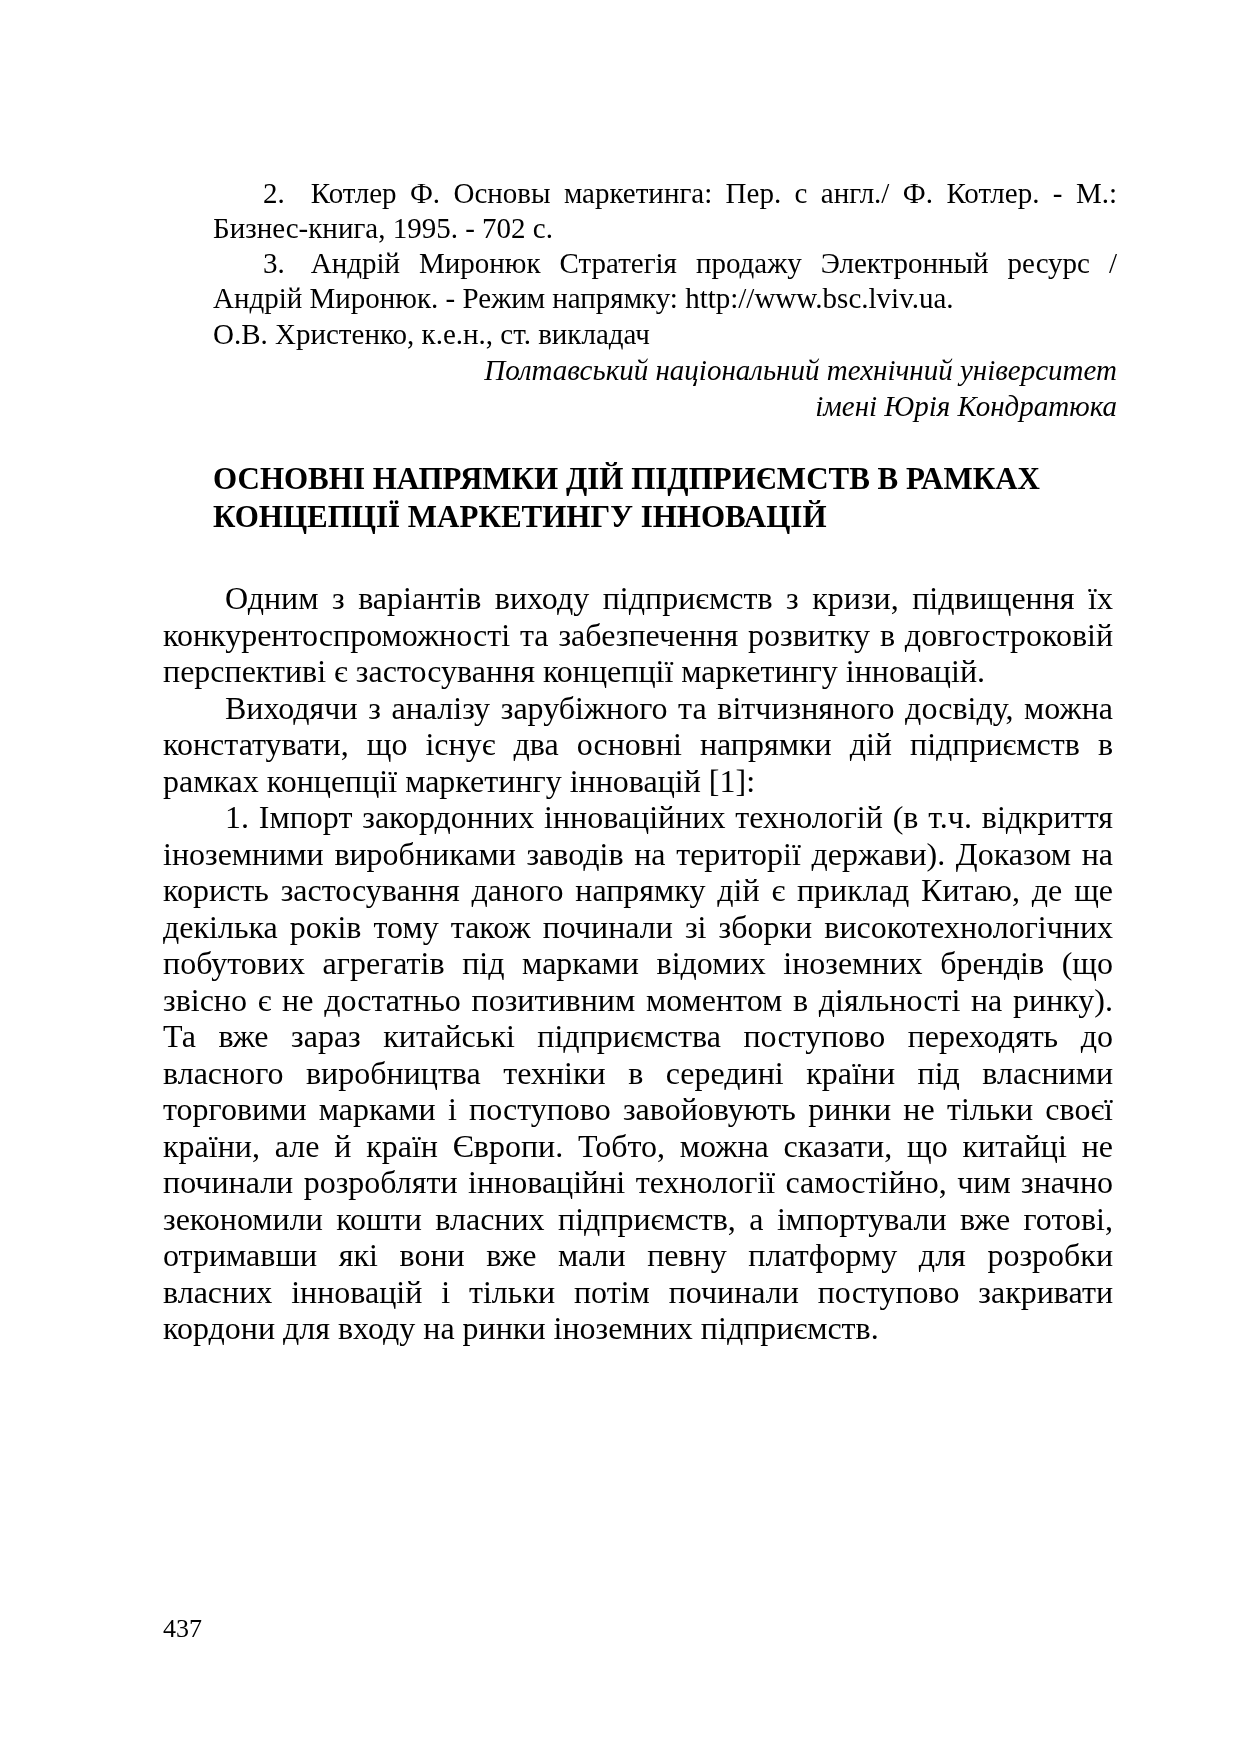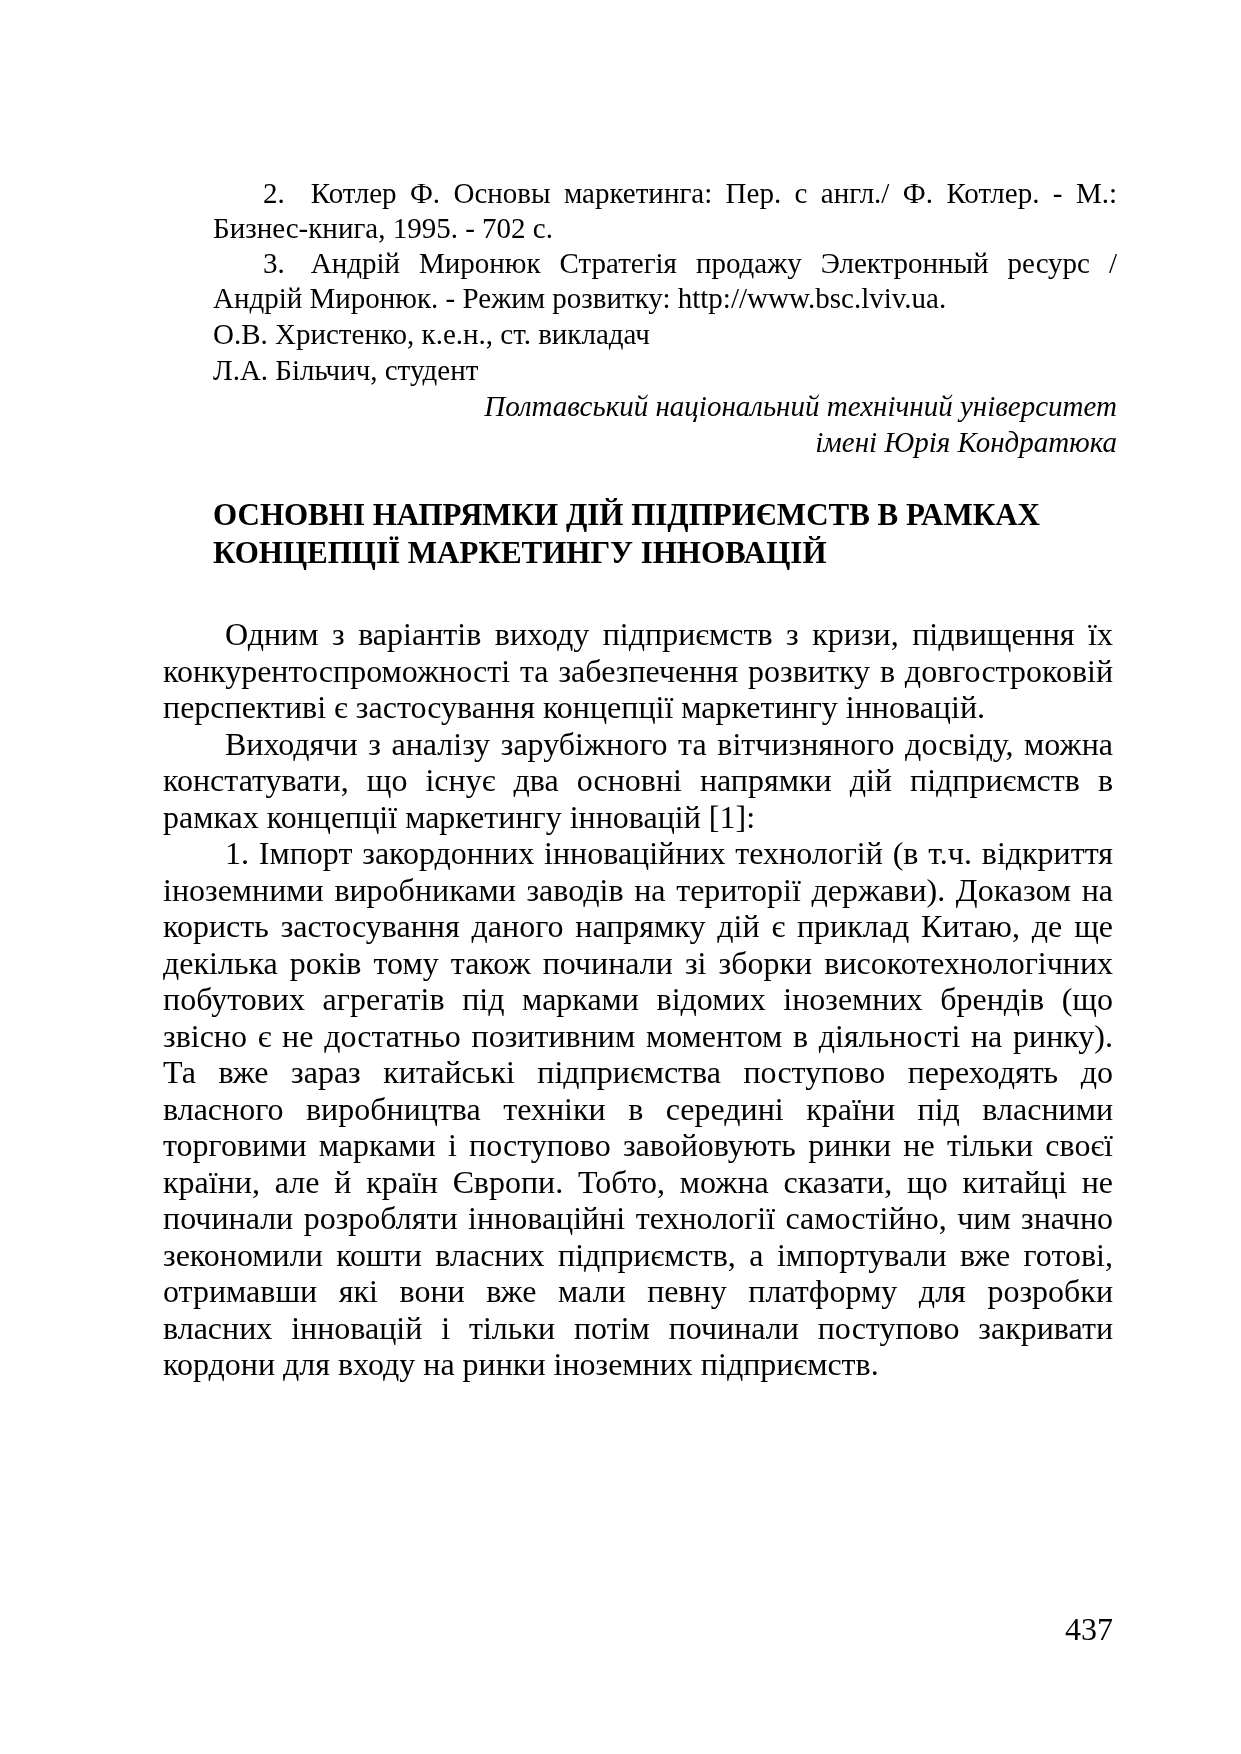--- a/index.html
+++ b/index.html
@@ -70,40 +70,39 @@
   }
   .body-text p {
     margin: 0;
     text-indent: 62px;
   }
   .page-number {
     position: absolute;
     left: 163px;
     top: 1612px;
     width: 950px;
-    text-align: right;
-    font-size: 32px;
+    text-align: left;
+    font-size: 26px;
     line-height: 34px;
   }
 </style>
 </head>
 <body>
 
 <div class="page">
   <div class="content">
 
     <div class="refs top-block">
       <p class="ref"><span class="ref-num">2.</span><span>Котлер Ф. Основы маркетинга: Пер. с англ./ Ф. Котлер. - М.: Бизнес-книга, 1995. - 702 с.</span></p>
-      <p class="ref"><span class="ref-num">3.</span><span>Андрій Миронюк Стратегія продажу Электронный ресурс / Андрій Миронюк. - Режим розвитку: http://www.bsc.lviv.ua.</span></p>
+      <p class="ref"><span class="ref-num">3.</span><span>Андрій Миронюк Стратегія продажу Электронный ресурс / Андрій Миронюк. - Режим напрямку: http://www.bsc.lviv.ua.</span></p>
     </div>
 
 
     <div class="authors top-block">
       <p class="line">О.В. Христенко, к.е.н., ст. викладач</p>
-      <p class="line">Л.А. Більчич, студент</p>
     </div>
 
     <div class="affiliation top-block">
       <p class="line">Полтавський національний технічний університет</p>
       <p class="line">імені Юрія Кондратюка</p>
     </div>
 
     <div class="title top-block">ОСНОВНІ НАПРЯМКИ ДІЙ ПІДПРИЄМСТВ В РАМКАХ КОНЦЕПЦІЇ МАРКЕТИНГУ ІННОВАЦІЙ</div>
 
     <div class="body-text">

